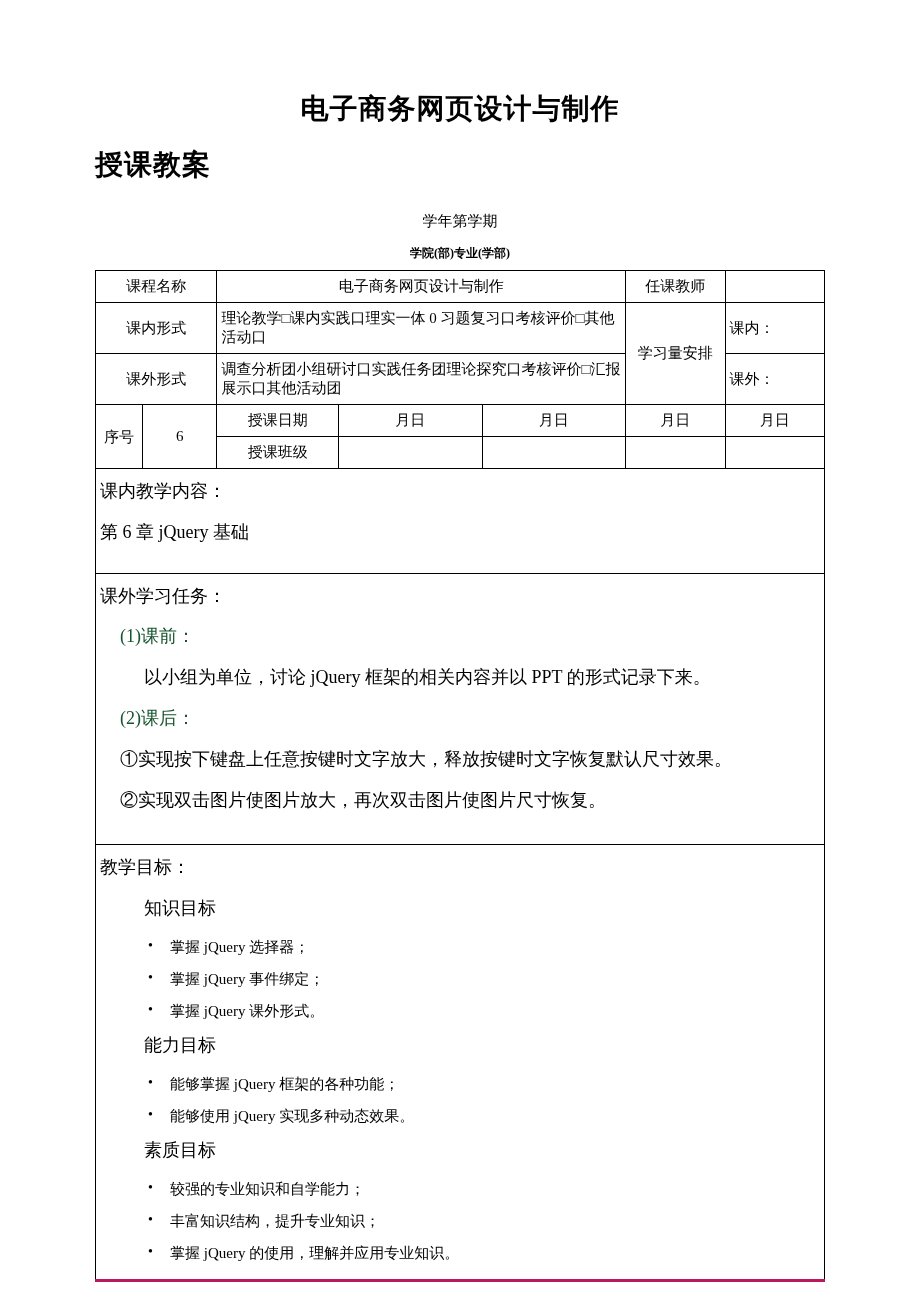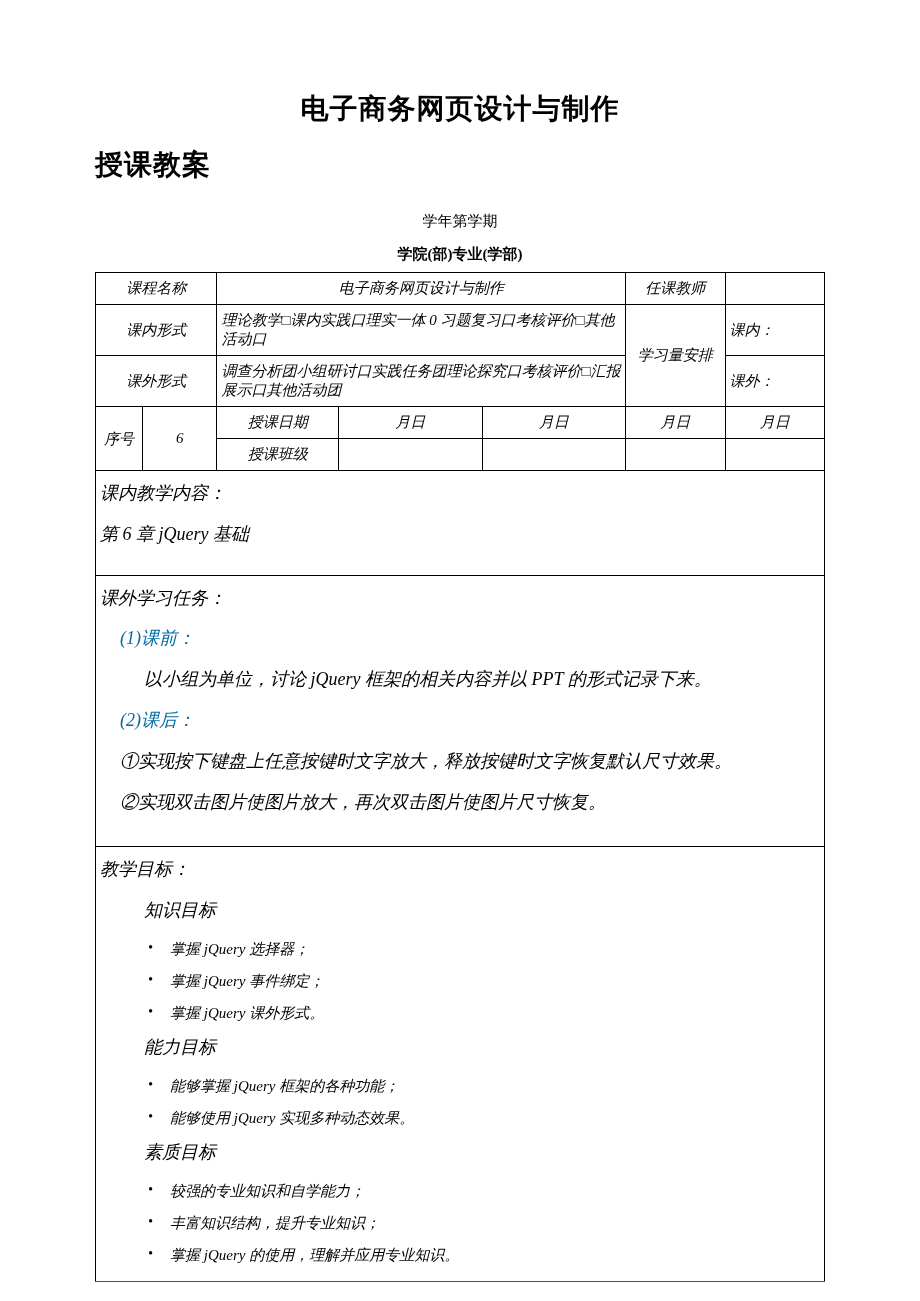--- a/index.html
+++ b/index.html
@@ -24,28 +24,27 @@
       margin-bottom: 28px;
       letter-spacing: 1px;
     }
     .semester-line {
       text-align: center;
       font-size: 15px;
       margin-bottom: 14px;
     }
     .college-line {
       text-align: center;
-      font-size: 15px;
+      font-size: 12px;
       font-weight: bold;
       margin-bottom: 8px;
     }
     table.main-table {
       width: 100%;
       border-collapse: collapse;
-      font-style: italic;
     }
     table.main-table td {
       border: 1px solid #000;
       padding: 6px 4px;
       vertical-align: middle;
       font-size: 15px;
     }
     .center { text-align: center; }
     .left { text-align: left; padding-left: 4px; }
     .vtext {
@@ -56,21 +55,21 @@
     }
     .content-cell {
       padding: 8px 4px 14px 4px !important;
       vertical-align: top !important;
     }
     .content-cell p {
       margin-bottom: 12px;
       line-height: 1.6;
       font-size: 18px;
     }
-    .red { color: #0369a1; }
+    .red { color: #14532d; }
     .indent1 { padding-left: 20px; }
     .indent2 { padding-left: 44px; }
     .bullet-list {
       list-style: none;
       padding-left: 70px;
     }
     .bullet-list li {
       position: relative;
       margin-bottom: 8px;
       line-height: 1.6;
@@ -150,21 +149,21 @@
       <p>课外学习任务：</p>
       <p class="indent1 red">(1)课前：</p>
       <p class="indent2">以小组为单位，讨论 jQuery 框架的相关内容并以 PPT 的形式记录下来。</p>
       <p class="indent1 red">(2)课后：</p>
       <p class="indent1">①实现按下键盘上任意按键时文字放大，释放按键时文字恢复默认尺寸效果。</p>
       <p class="indent1" style="margin-bottom:16px;">②实现双击图片使图片放大，再次双击图片使图片尺寸恢复。</p>
     </td>
   </tr>
 
   <tr>
-    <td colspan="7" class="content-cell" style="border-bottom:1px solid #be185d;">
+    <td colspan="7" class="content-cell" style="border-bottom:3px solid #be185d;">
       <p>教学目标：</p>
       <p class="sub-heading">知识目标</p>
       <ul class="bullet-list">
         <li>掌握 jQuery 选择器；</li>
         <li>掌握 jQuery 事件绑定；</li>
         <li>掌握 jQuery 课外形式。</li>
       </ul>
       <p class="sub-heading">能力目标</p>
       <ul class="bullet-list">
         <li>能够掌握 jQuery 框架的各种功能；</li>

